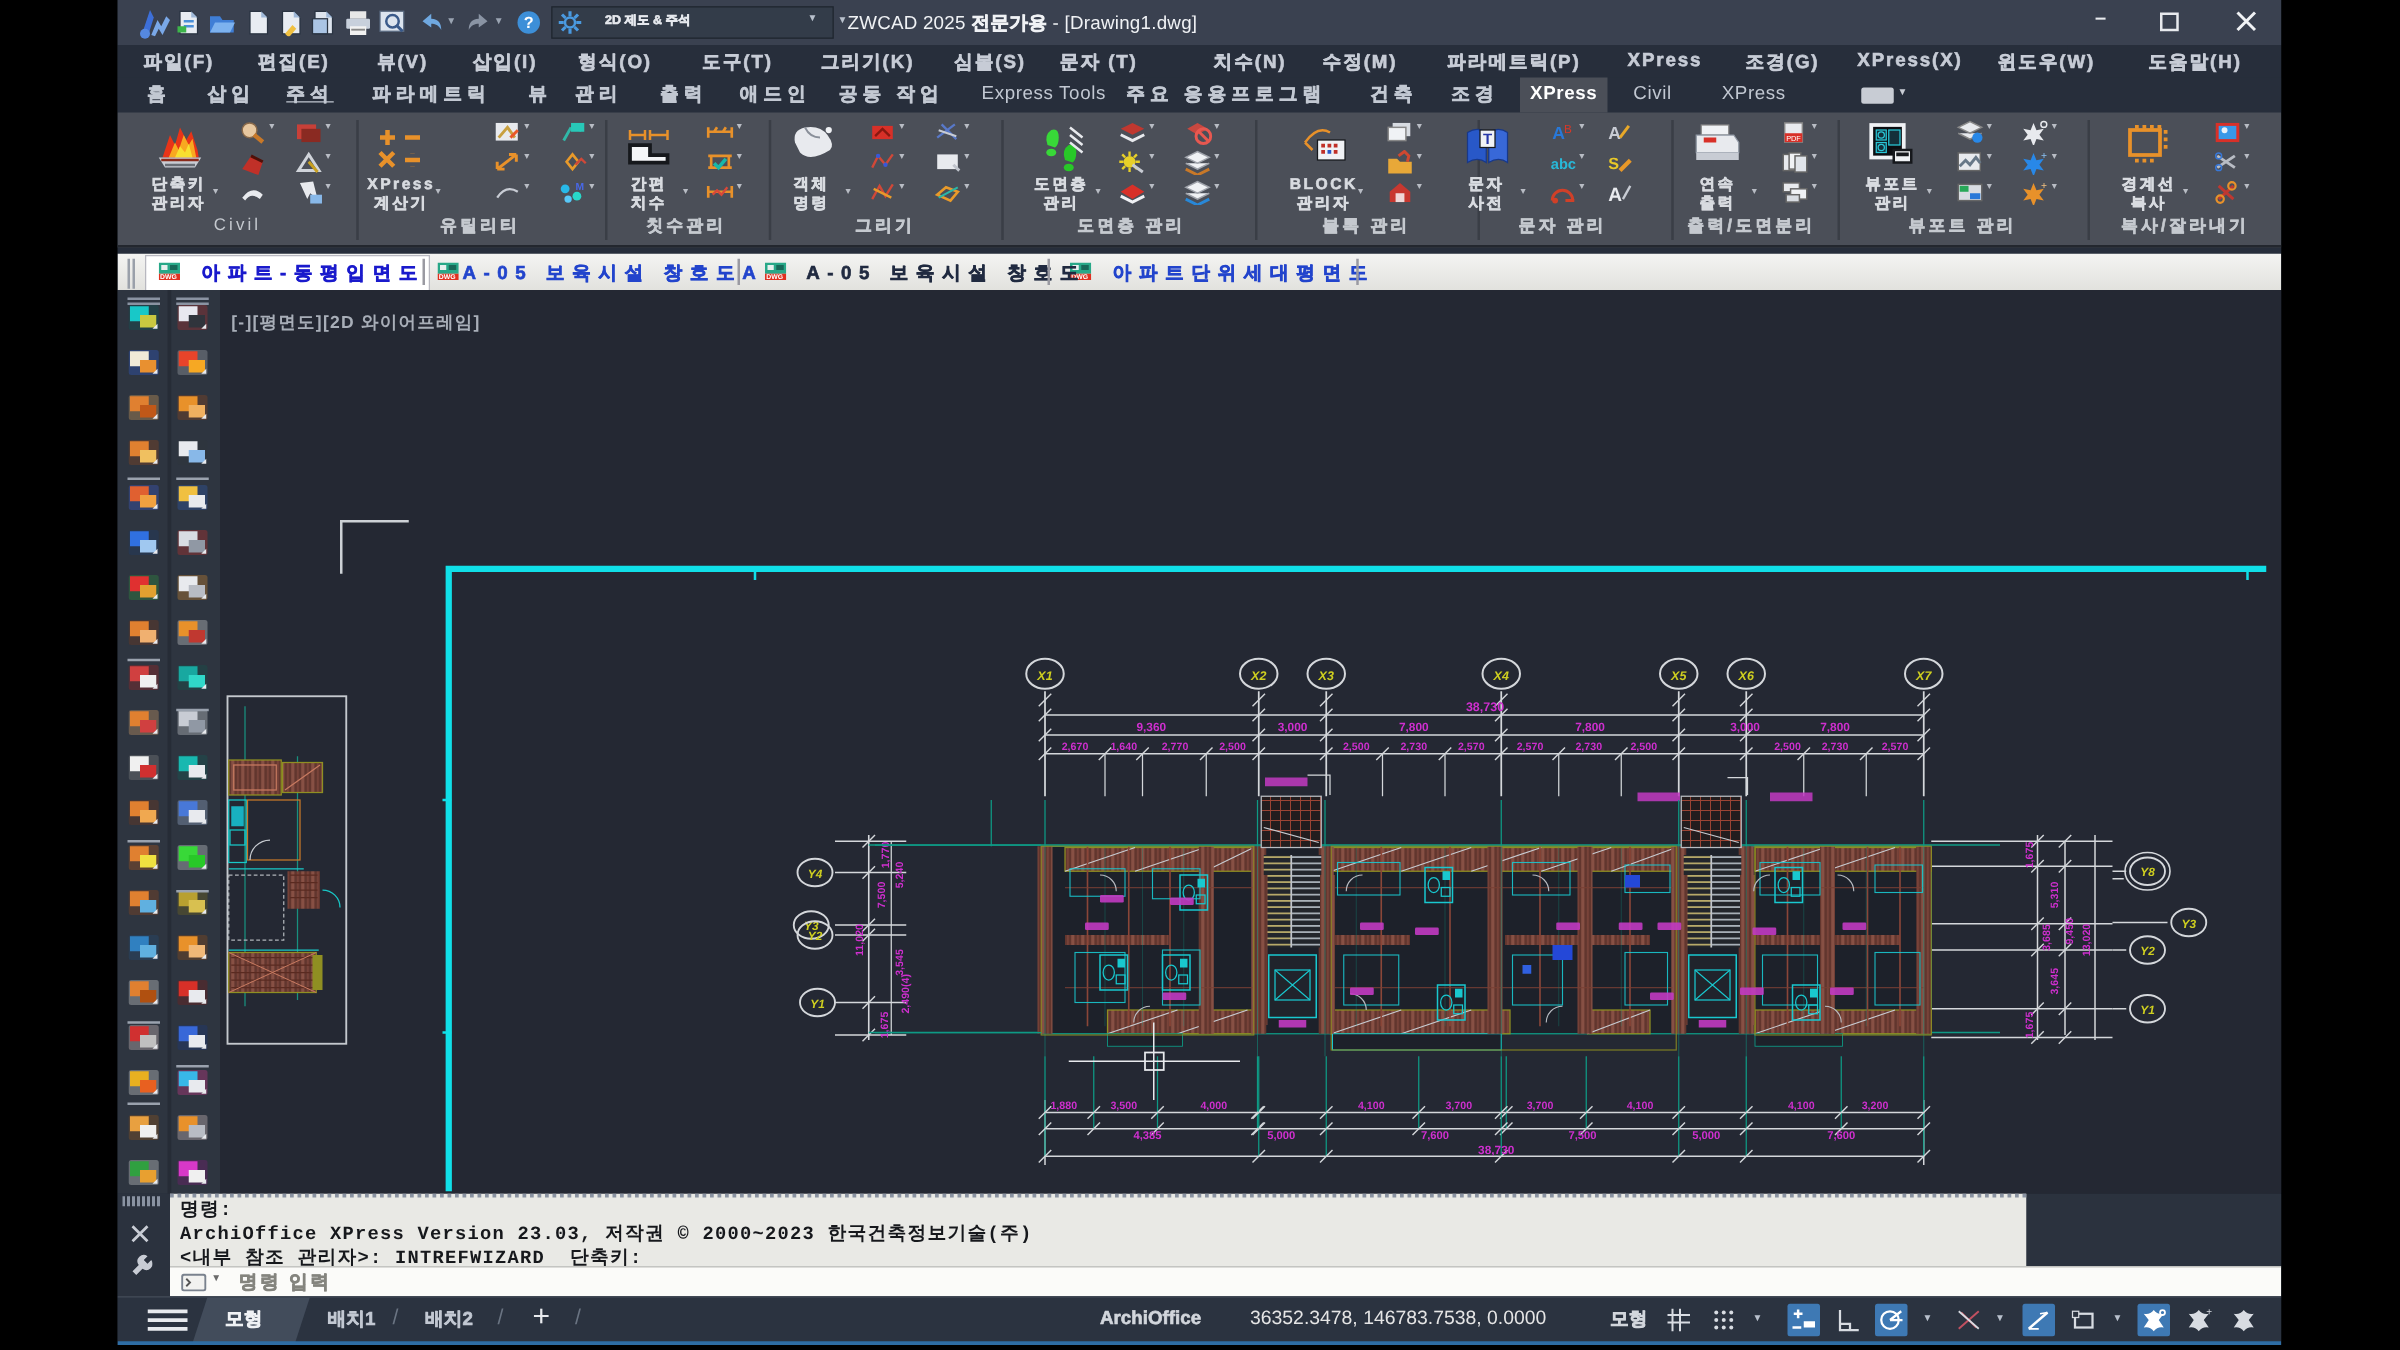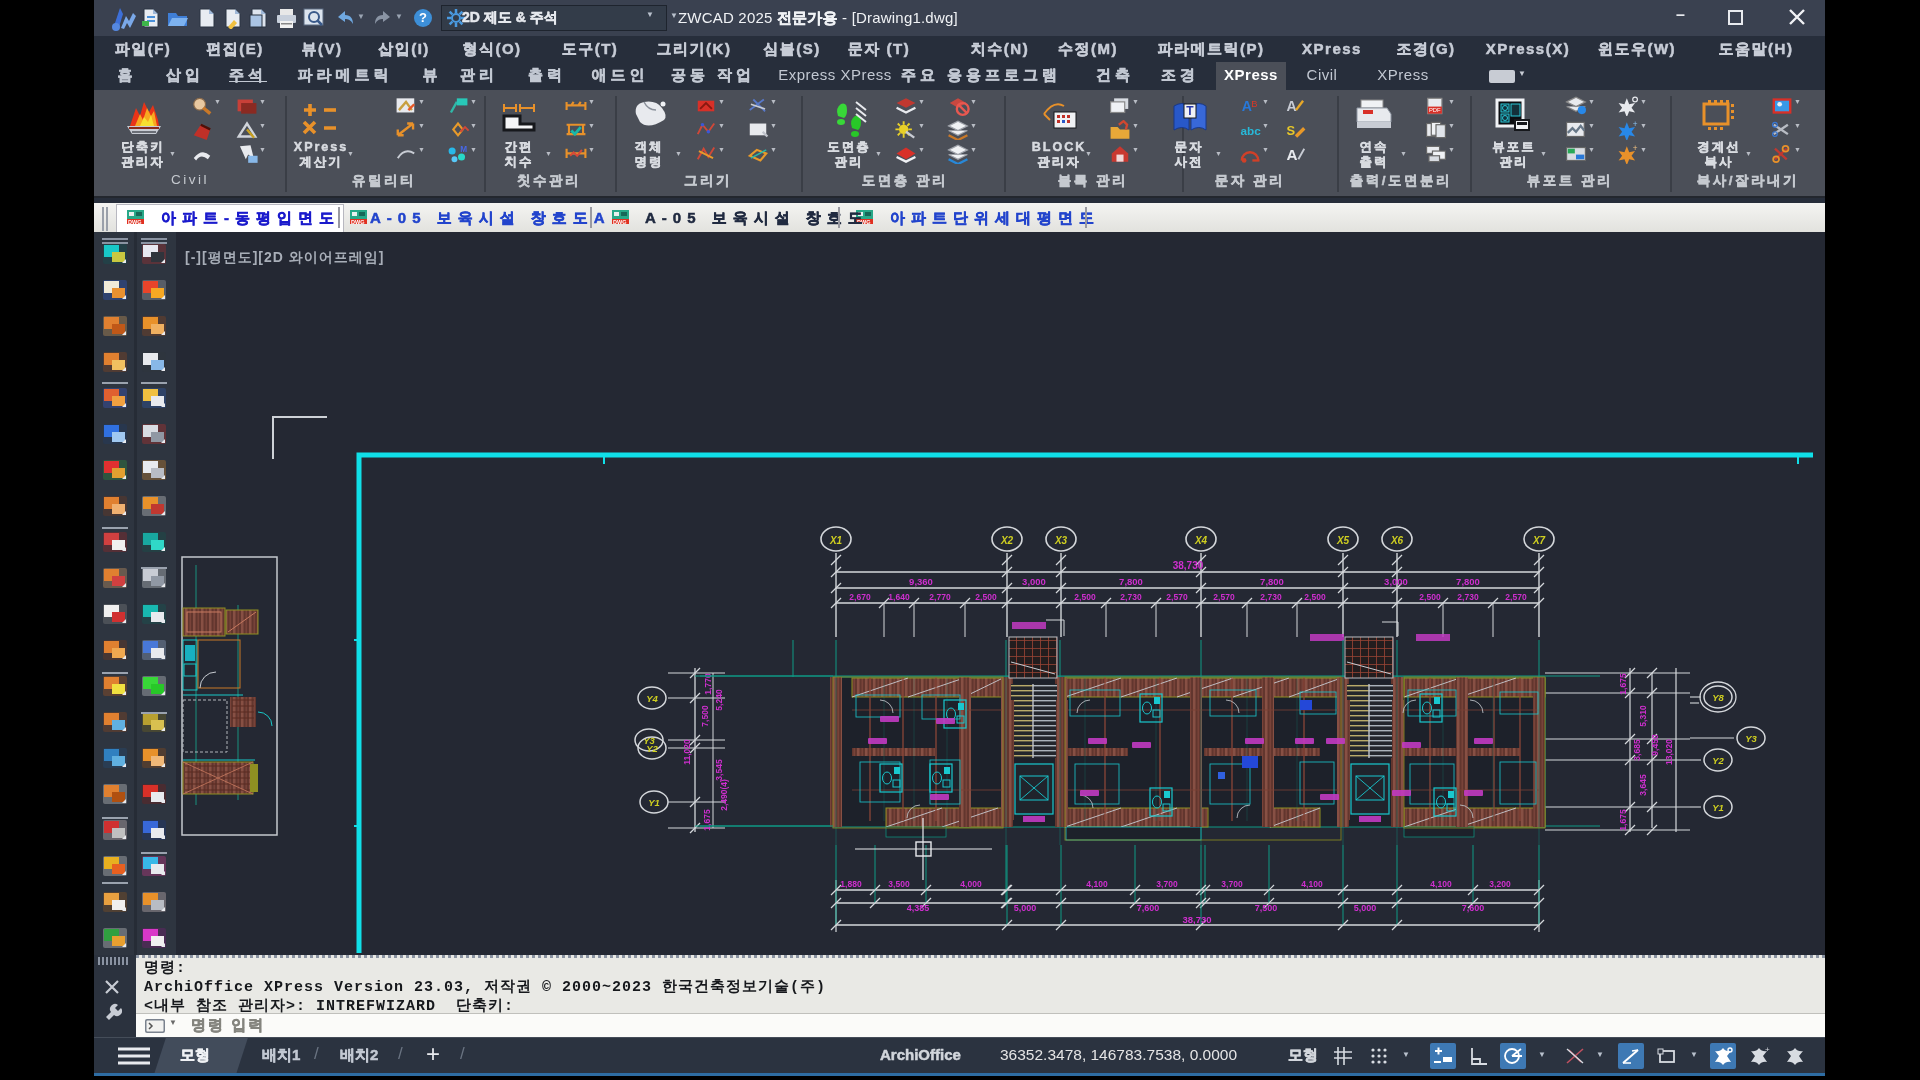--- a/index.html
+++ b/index.html
@@ -14,21 +14,21 @@
 #ribbon{position:absolute;left:0;top:90px;width:1731px;height:108px;background:#4b4f58;border-bottom:2px solid #23272e}
 .gsep{position:absolute;top:6px;width:2px;height:96px;background:#3a3e46}
 .glab{position:absolute;top:82px;font-size:13.5px;color:#c5c9cf;transform:translateX(-50%);white-space:nowrap;letter-spacing:2.5px}
 .blab{position:absolute;font-size:12.5px;color:#d8dbe0;text-align:center;line-height:15px;transform:translateX(-50%);white-space:nowrap;letter-spacing:2px}
 #doctabs{position:absolute;left:0;top:203px;width:1731px;height:29px;background:linear-gradient(#f4f4f2,#e2e2de)}
 .dtx{position:absolute;top:6px;font-size:15px;font-weight:bold;white-space:nowrap;letter-spacing:6px}
 .dsep{position:absolute;top:5px;width:2px;height:22px;background:#9a9aa2}
 #lbar{position:absolute;left:0;top:232px;width:82px;height:723px;background:#2e3540}
 #canvas{position:absolute;left:82px;top:232px;width:1649px;height:723px;background:#242833}
 #cmdwin{position:absolute;left:0;top:955px;width:1731px;height:82px;background:#2b323e}
-#cmdtxt{position:absolute;left:42px;top:955px;width:1689px;height:58px;background:#e9e9e5;border-top:3px dotted #8a93a2;font-family:"Liberation Mono",monospace;font-size:15px;color:#16181c;font-weight:bold;line-height:19px;padding:1px 0 0 8px;letter-spacing:1px}
+#cmdtxt{position:absolute;left:42px;top:955px;width:1485px;height:58px;background:#e9e9e5;border-top:3px dotted #8a93a2;font-family:"Liberation Mono",monospace;font-size:15px;color:#16181c;font-weight:bold;line-height:19px;padding:1px 0 0 8px;letter-spacing:1px}
 #cmdin{position:absolute;left:42px;top:1013px;width:1689px;height:24px;background:#fbfbf9;border-top:1px solid #c0c0bc}
 #statusbar{position:absolute;left:0;top:1037px;width:1731px;height:36px;background:#2b3340;border-top:1px solid #454d59}
 #bluestrip{position:absolute;left:0;top:1073px;width:1731px;height:3px;background:#2e6da4}
 .sic{position:absolute;top:5px;width:26px;height:26px;border-radius:2px}
 .k{font-weight:bold;-webkit-text-stroke:0.5px currentColor}
 </style></head><body>
 <div id="app">
 <div id="titlebar">
       <svg class="abs" style="left:12px;top:4px" width="34" height="28">
         <path d="M8 22 L14 4 L17 10 L13 23 Z" fill="#3d6fd8"></path>
@@ -90,21 +90,21 @@
           <path d="M10 1 v4"></path>
           <path d="M10 15 v4"></path>
           <path d="M1 10 h4"></path>
           <path d="M15 10 h4"></path>
           <path d="M3.6 3.6 l2.8 2.8"></path>
           <path d="M13.6 13.6 l2.8 2.8"></path>
           <path d="M16.4 3.6 l-2.8 2.8"></path>
           <path d="M6.4 13.6 l-2.8 2.8"></path>
         </g>
       </svg>
-      <span class="abs k" style="left:368px;top:9px;font-size:14px;color:#e6e9ee">2D 제도 &amp; 주석</span>
+      <span class="abs k" style="left:390px;top:9px;font-size:10px;color:#e6e9ee">2D 제도 &amp; 주석</span>
       <span class="abs" style="left:552px;top:10px;color:#b8c0cc;font-size:8px">▼</span>
       <span class="abs" style="left:576px;top:11px;color:#b8c0cc;font-size:8px">▼</span>
       <span class="abs" style="left:584px;top:9px;font-size:15px;color:#f0f2f5;letter-spacing:.2px">ZWCAD 2025 <span class="k">전문가용</span> - [Drawing1.dwg]</span>
       <span class="abs" style="left:1582px;top:6px;color:#e8eaee;font-size:16px;font-weight:bold">–</span>
       <div class="abs" style="left:1634px;top:10px;width:15px;height:15px;border:2px solid #e8eaee"></div>
       <svg class="abs" style="left:1694px;top:8px" width="18" height="18">
         <path d="M2 2 L16 16 M16 2 L2 16" stroke="#f0f2f5" stroke-width="2.4"></path>
       </svg>
     </div>
     <div id="menubar">
@@ -130,21 +130,21 @@
       <div class="abs" style="left:1122px;top:0;width:70px;height:28px;background:#4b4f58"></div>
       <span class="rt k rtk" style="left:33px;">홈</span>
       <span class="rt k rtk" style="left:91px;">삽입</span>
       <span class="rt k rtk" style="left:154px;text-decoration:underline;">주석</span>
       <span class="rt k rtk" style="left:251px;">파라메트릭</span>
       <span class="rt k rtk" style="left:338px;">뷰</span>
       <span class="rt k rtk" style="left:385px;">관리</span>
       <span class="rt k rtk" style="left:453px;">출력</span>
       <span class="rt k rtk" style="left:526px;">애드인</span>
       <span class="rt k rtk" style="left:619px;">공동 작업</span>
-      <span class="rt" style="left:741px;">Express XPress</span>
+      <span class="rt" style="left:741px;">Express Tools</span>
       <span class="rt k rtk" style="left:887px;">주요 응용프로그램</span>
       <span class="rt k rtk" style="left:1021px;">건축</span>
       <span class="rt k rtk" style="left:1086px;">조경</span>
       <span class="rt" style="left:1157px;color:#fff;font-weight:bold">XPress</span>
       <span class="rt" style="left:1228px;">Civil</span>
       <span class="rt" style="left:1309px;">XPress</span>
       <div class="abs" style="left:1395px;top:8px;width:26px;height:13px;background:#c8ccd4;border-radius:2px"></div>
       <span class="abs" style="left:1424px;top:7px;color:#c8ccd4;font-size:8px">▼</span>
     </div>
     <div id="ribbon">

